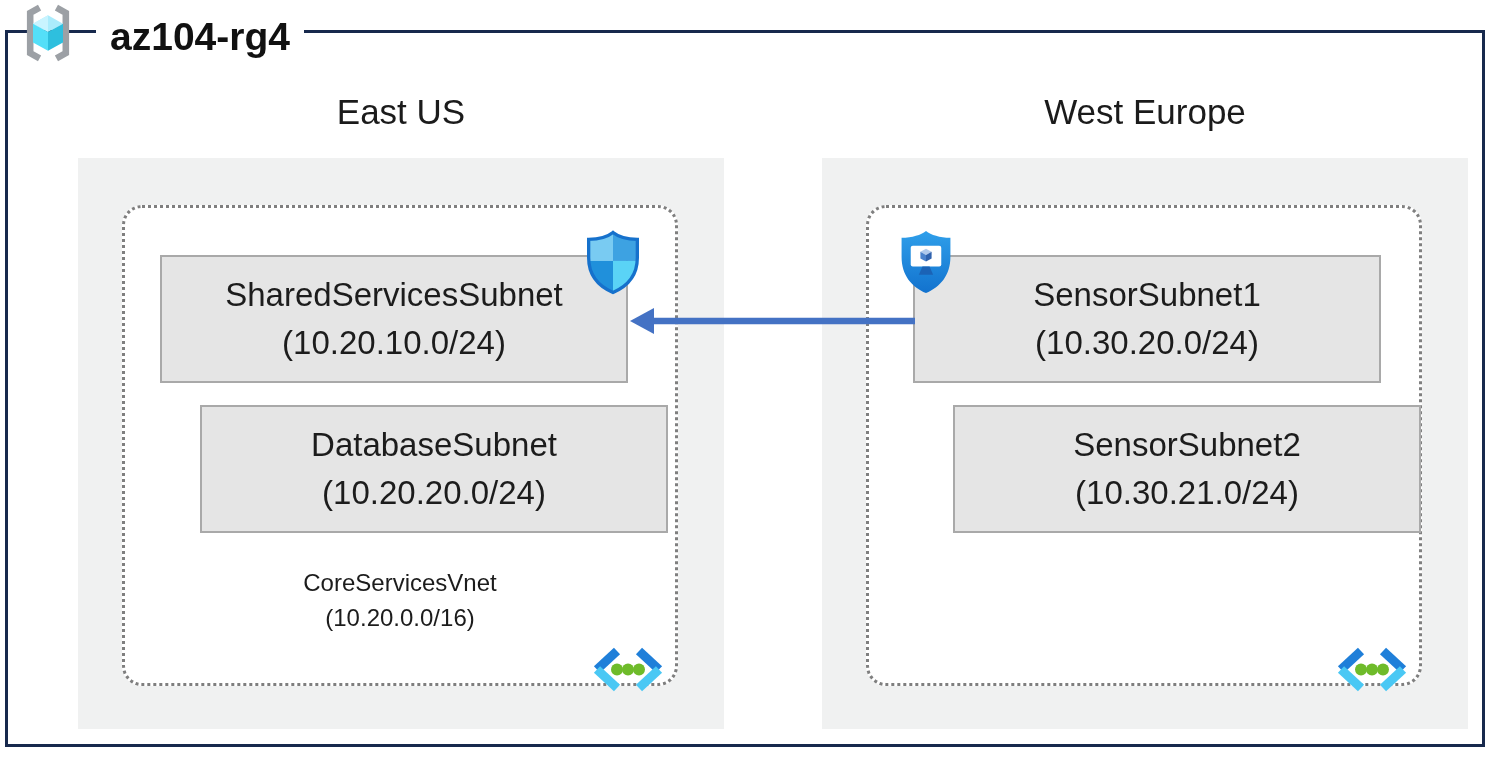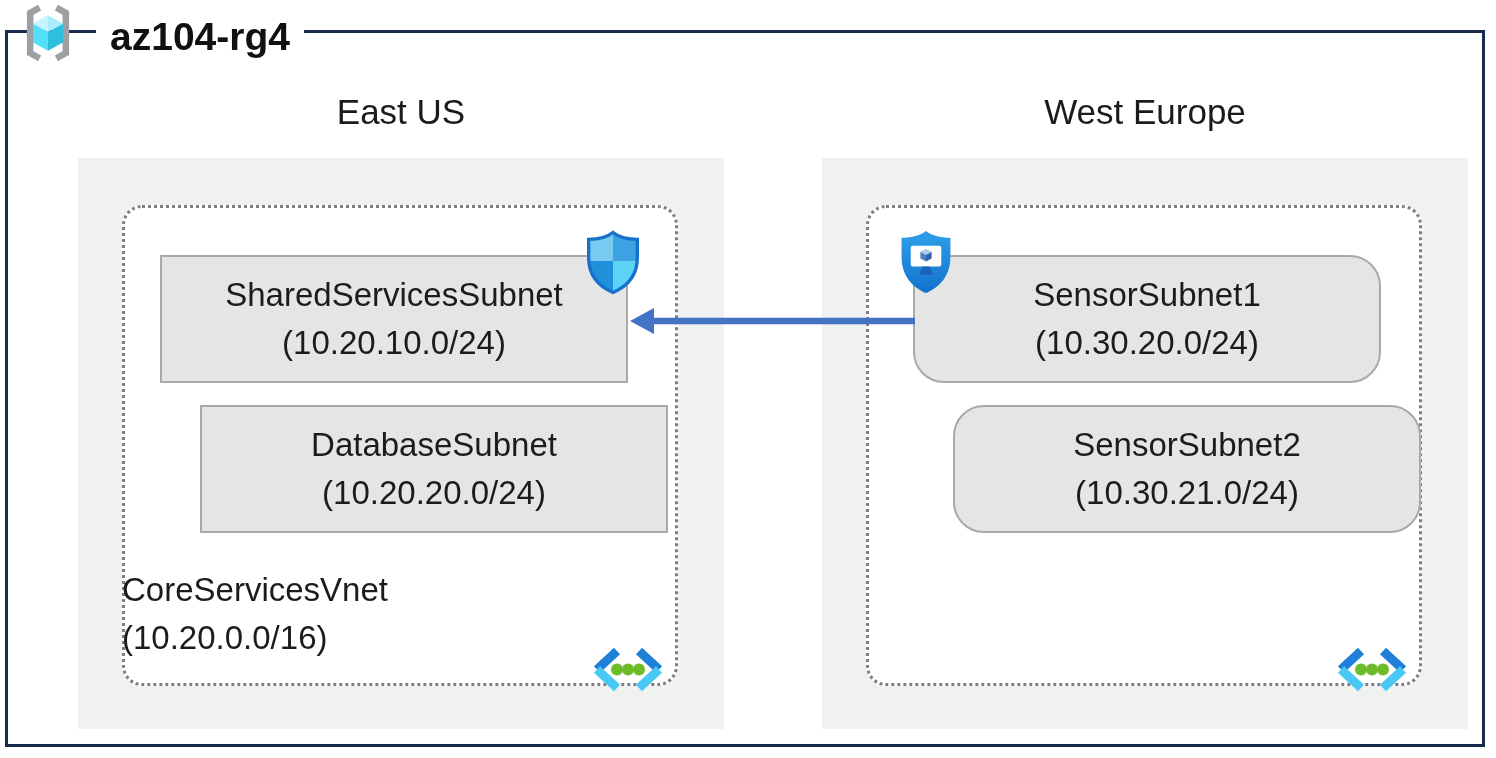--- a/index.html
+++ b/index.html
@@ -58,27 +58,27 @@
   .subnet {
     position: absolute; width: 468px; height: 128px;
     background: #E5E5E5;
     border: 2px solid #A9A9A9;
     box-sizing: border-box;
     display: flex; flex-direction: column; justify-content: center; align-items: center;
     font-size: 33px; line-height: 1.45; color: #1c1c1c;
     z-index: 3;
   }
   .subnet.east { left: 160px; }
-  .subnet.west { left: 913px; border-radius: 31px; }
+  .subnet.west { left: 913px; }
   .subnet.row1 { top: 255px; }
   .subnet.row2 { top: 405px; margin-left: 40px; }
 
   .vnet-label {
     position: absolute; top: 566px; width: 556px;
-    font-size: 33px; line-height: 1.45; color: #1c1c1c;
+    text-align: center; font-size: 24px; line-height: 1.45; color: #1c1c1c;
     z-index: 3;
   }
   .vnet-label.east { left: 122px; }
   .vnet-label.west { left: 866px; }
 
   .vnet-icon { position: absolute; width: 76px; height: 48px; z-index: 4; }
   .vnet-icon.east { left: 590px; top: 646px; }
   .vnet-icon.west { left: 1334px; top: 646px; }
 
   .peering-arrow { position: absolute; left: 624px; top: 303px; width: 296px; height: 36px; z-index: 4; }

